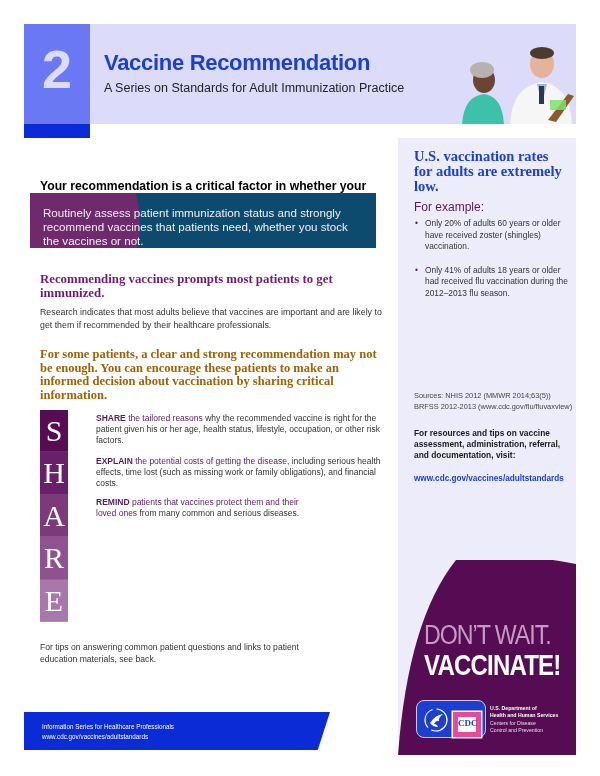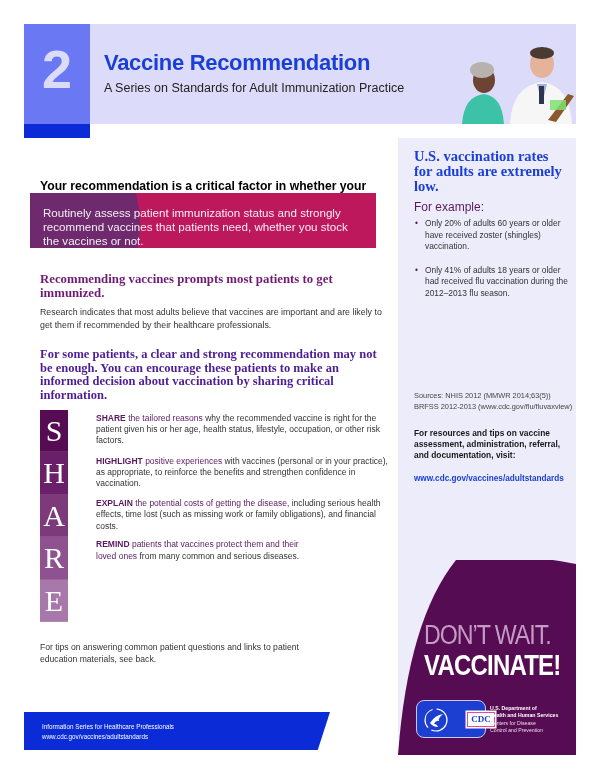--- a/index.html
+++ b/index.html
@@ -28,33 +28,33 @@
   .sb-sources { position: absolute; left: 414px; top: 390px; width: 160px; font-size: 7.4px; line-height: 11px; color: #444; }
   .sb-resources { position: absolute; left: 414px; top: 428px; width: 160px; font-size: 8.4px; line-height: 11px; font-weight: bold; color: #1a1a1a; }
   .sb-link { position: absolute; left: 414px; top: 474px; font-size: 8.2px; font-weight: bold; color: #1a3fd6; text-decoration: none; }
 
   
   .callout { position: absolute; left: 398px; top: 560px; width: 178px; height: 195px; background: #560c52; clip-path: path('M 58 0 Q 110 -10 178 4 L 178 195 L 0 195 Q 10 60 58 0 Z'); }
   .dont-wait { position: absolute; left: 424px; top: 620px; font-family: "Liberation Sans", sans-serif; font-size: 27px; letter-spacing: -1.2px; color: #c59bc6; transform: scaleX(0.86); transform-origin: left; white-space: nowrap; }
   .vaccinate { position: absolute; left: 424px; top: 648px; font-size: 30px; font-weight: bold; letter-spacing: -1px; color: #ffffff; transform: scaleX(0.80); transform-origin: left; white-space: nowrap; }
   .logo-box { position: absolute; left: 416px; top: 700px; width: 70px; height: 38px; border-radius: 8px; background: #1d3fd1; border: 1.5px solid #c9c9f2; }
   .logo-box .hhs { position: absolute; left: 6px; top: 6px; width: 26px; height: 26px; }
-  .logo-box .cdc { position: absolute; left: 36px; top: 11px; width: 28px; height: 15px; background: #fff; border: 1px solid #ec4899; color: #1d3fd1; font-size: 9px; font-weight: bold; text-align: center; line-height: 13px; font-family: "Liberation Serif", serif; box-shadow: 0 0 0 1.5px #fff; margin-left: 14px; }
+  .logo-box .cdc { position: absolute; left: 36px; top: 11px; width: 28px; height: 25px; background: #fff; border: 5px solid #ec4899; color: #1d3fd1; font-size: 9px; font-weight: bold; text-align: center; line-height: 13px; font-family: "Liberation Serif", serif; box-shadow: 0 0 0 1.5px #fff; }
   .hhs-text { position: absolute; left: 490px; top: 705px; font-size: 5.2px; line-height: 7.4px; color: #e8d6ea; }
   .hhs-text .b { font-weight: bold; color: #fff; }
 
   
   .lead { position: absolute; left: 40px; top: 151px; width: 330px; font-size: 12.2px; font-weight: bold; line-height: 15px; color: #000000; margin-top: 28px; }
-  .purple-box { position: absolute; left: 30px; top: 193px; width: 346px; height: 55px; background: #be185d; overflow: hidden; }
+  .purple-box { position: absolute; left: 30px; top: 193px; width: 346px; height: 55px; background: #0c4a6e; overflow: hidden; }
   .purple-box .shade { position: absolute; left: -40px; top: -60px; width: 150px; height: 180px; border-radius: 50%; background: #6e2a6d; }
   .purple-box .txt { position: absolute; left: 13px; top: 13px; width: 320px; font-size: 11.6px; line-height: 14px; color: #f4eef4; }
 
   .h2 { position: absolute; left: 40px; top: 272px; width: 330px; font-family: "Liberation Serif", serif; font-weight: bold; font-size: 12.8px; line-height: 14px; color: #701a75; }
   .p1 { position: absolute; left: 40px; top: 306px; width: 345px; font-size: 8.8px; line-height: 13px; color: #333; }
-  .h3 { position: absolute; left: 40px; top: 348px; width: 345px; font-family: "Liberation Serif", serif; font-weight: bold; font-size: 12.5px; line-height: 13.6px; color: #4c1d95; }
+  .h3 { position: absolute; left: 40px; top: 348px; width: 345px; font-family: "Liberation Serif", serif; font-weight: bold; font-size: 12.5px; line-height: 13.6px; color: #a16207; }
 
   .share-col { position: absolute; left: 40px; top: 410px; width: 28px; }
   .share-col .cell { width: 28px; height: 42.4px; color: #fff; font-family: "Liberation Serif", serif; font-size: 30px; text-align: center; line-height: 42px; border-bottom: 1px solid rgba(255,255,255,0.12); }
 
   .share-items { position: absolute; left: 96px; top: 413px; width: 300px; }
   .share-item { font-size: 8.5px; line-height: 11.2px; color: #333; margin-bottom: 7.6px; }
   .share-item .kw { font-weight: bold; color: #5a1a5e; }
   .share-item .hl { color: #5a1a5e; }
 
   .tips { position: absolute; left: 40px; top: 641px; width: 260px; font-size: 8.6px; line-height: 12px; color: #333; }
@@ -111,25 +111,20 @@
   <div class="cell" style="background:#8e5290">R</div>
   <div class="cell" style="background:#a878aa">E</div>
 </div>
 
 <div class="share-items">
   <p class="share-item" style="height:35px">
     <span class="kw">SHARE</span>
     <span class="hl">the tailored reasons</span>
     <span>why the recommended vaccine is right for the patient given his or her age, health status, lifestyle, occupation, or other risk factors.</span>
   </p>
-  <p class="share-item" style="height:35px">
-    <span class="kw">HIGHLIGHT</span>
-    <span class="hl">positive experiences</span>
-    <span>with vaccines (personal or in your practice), as appropriate, to reinforce the benefits and strengthen confidence in vaccination.</span>
-  </p>
   <p class="share-item">
     <span class="kw">EXPLAIN</span>
     <span class="hl">the potential costs of getting the disease,</span>
     <span>including serious health effects, time lost (such as missing work or family obligations), and financial costs.</span>
   </p>
   <p class="share-item" style="height:35px; width:220px">
     <span class="kw">REMIND</span>
     <span class="hl">patients that vaccines protect them and their loved ones</span>
     <span>from many common and serious diseases.</span>
   </p>

